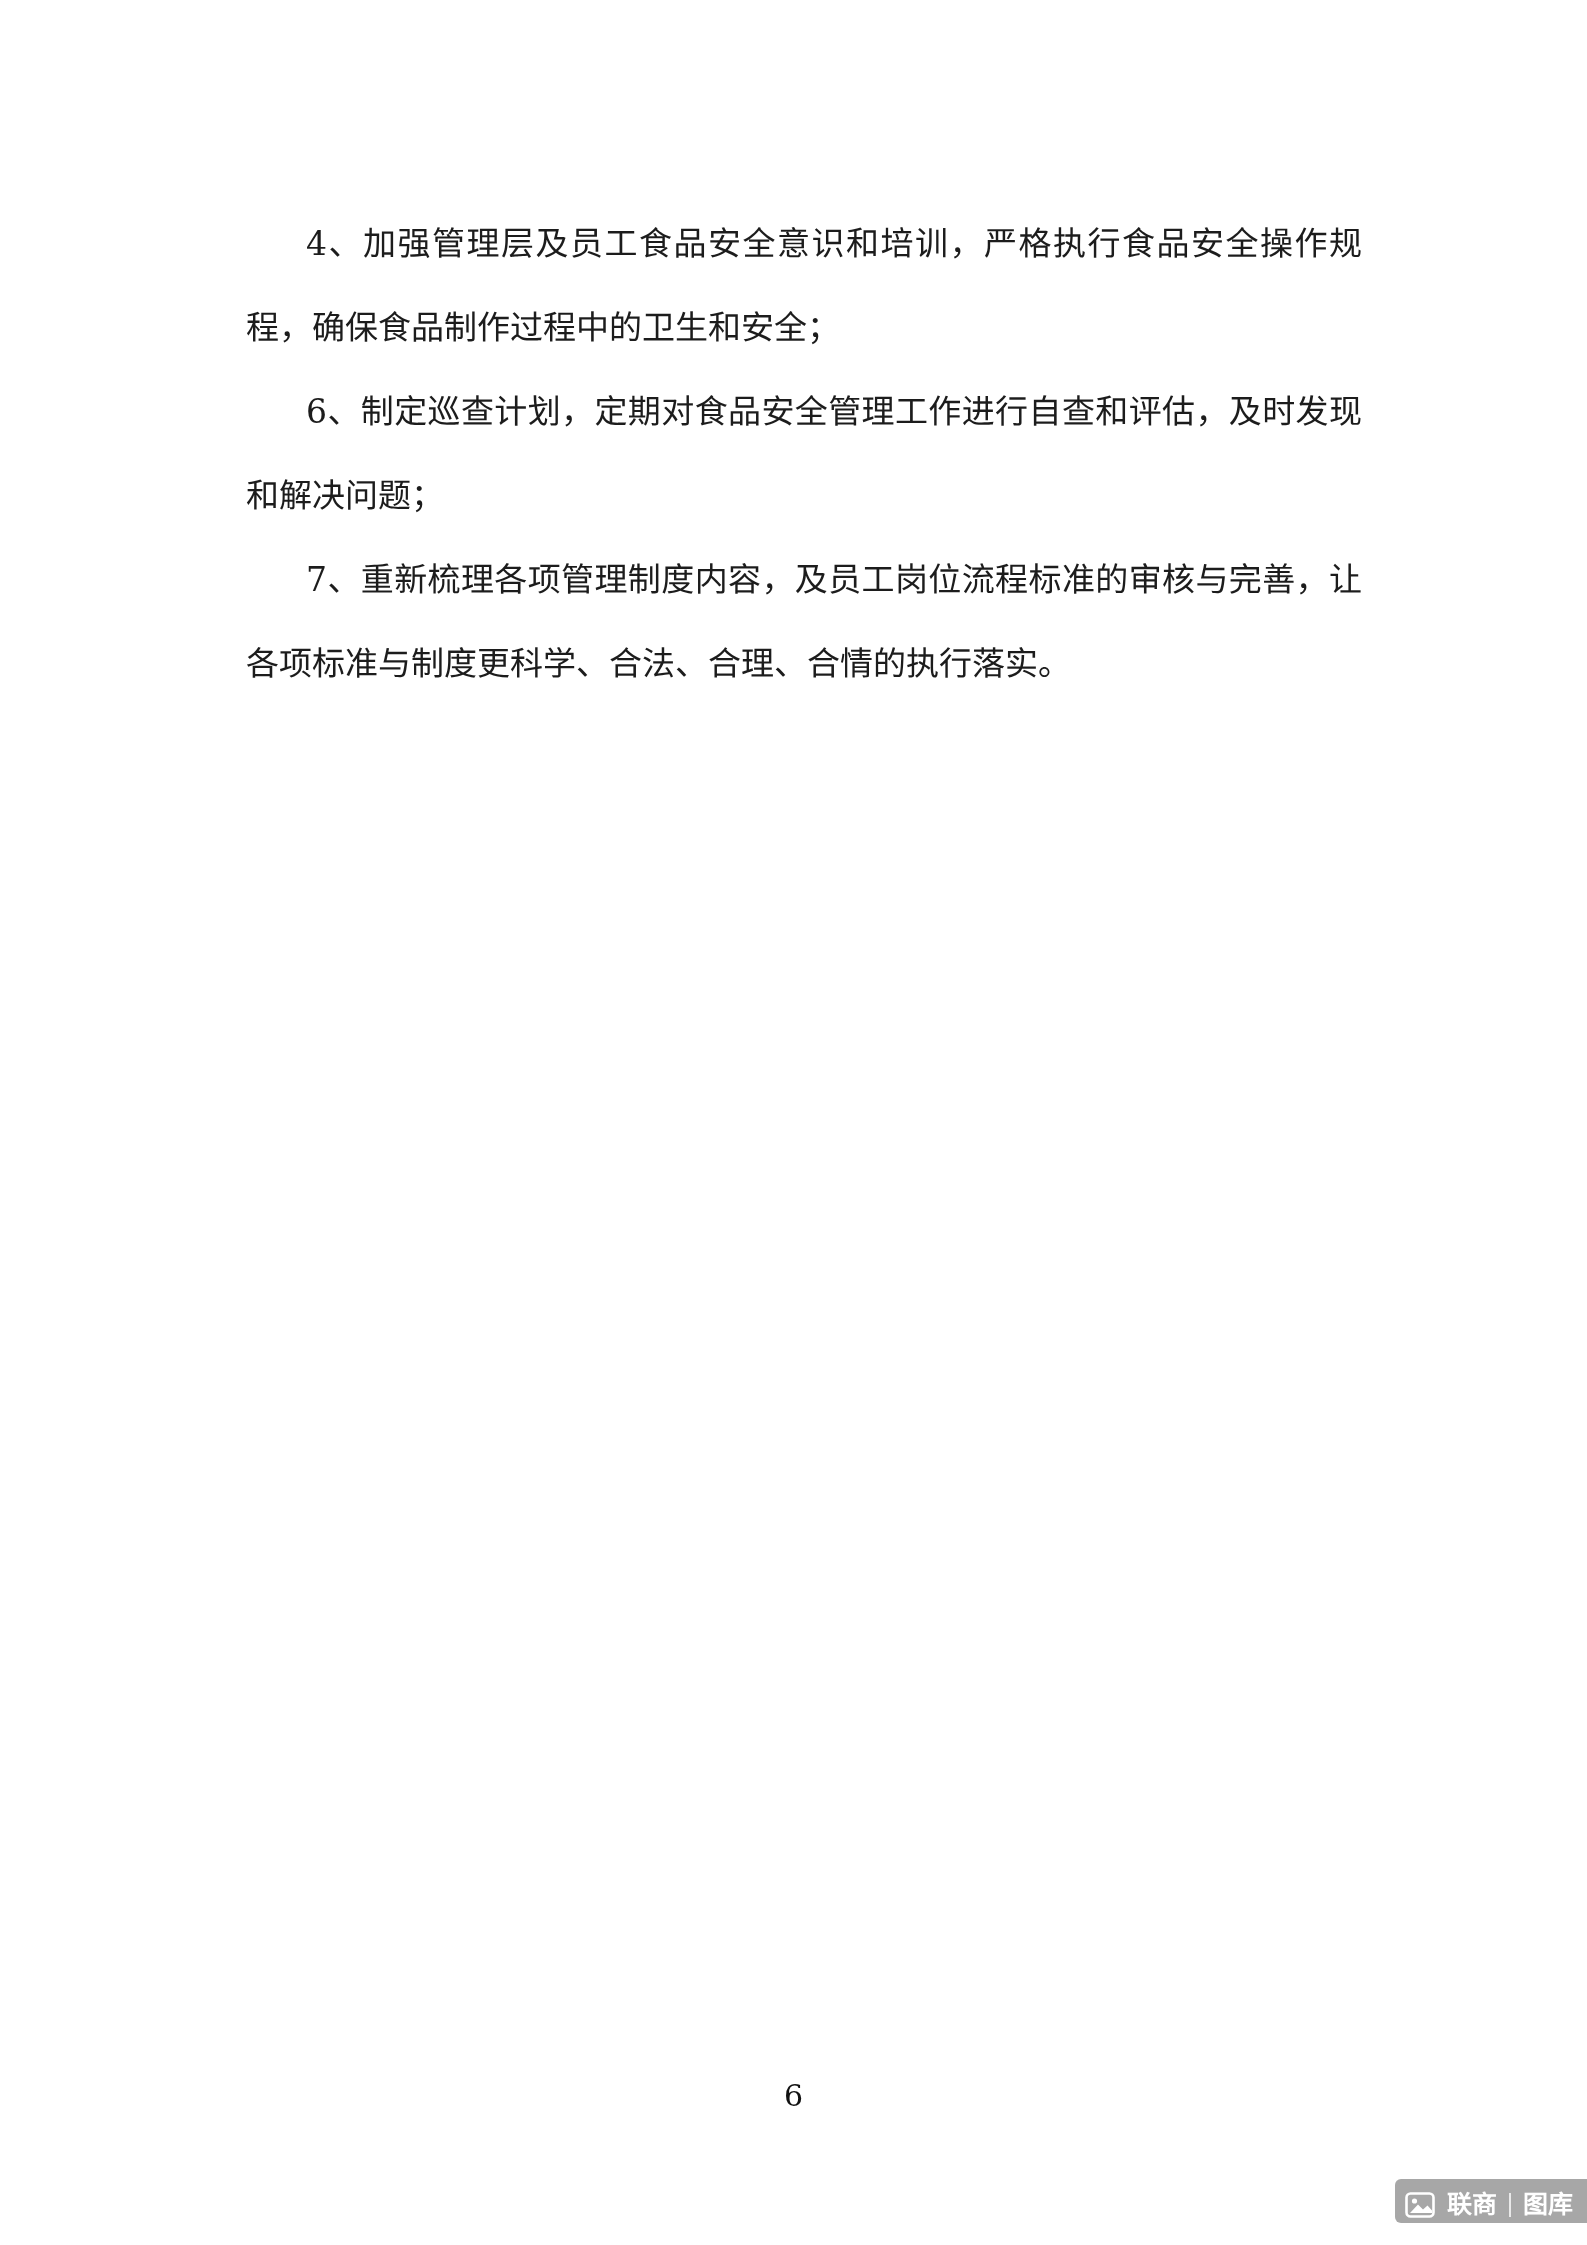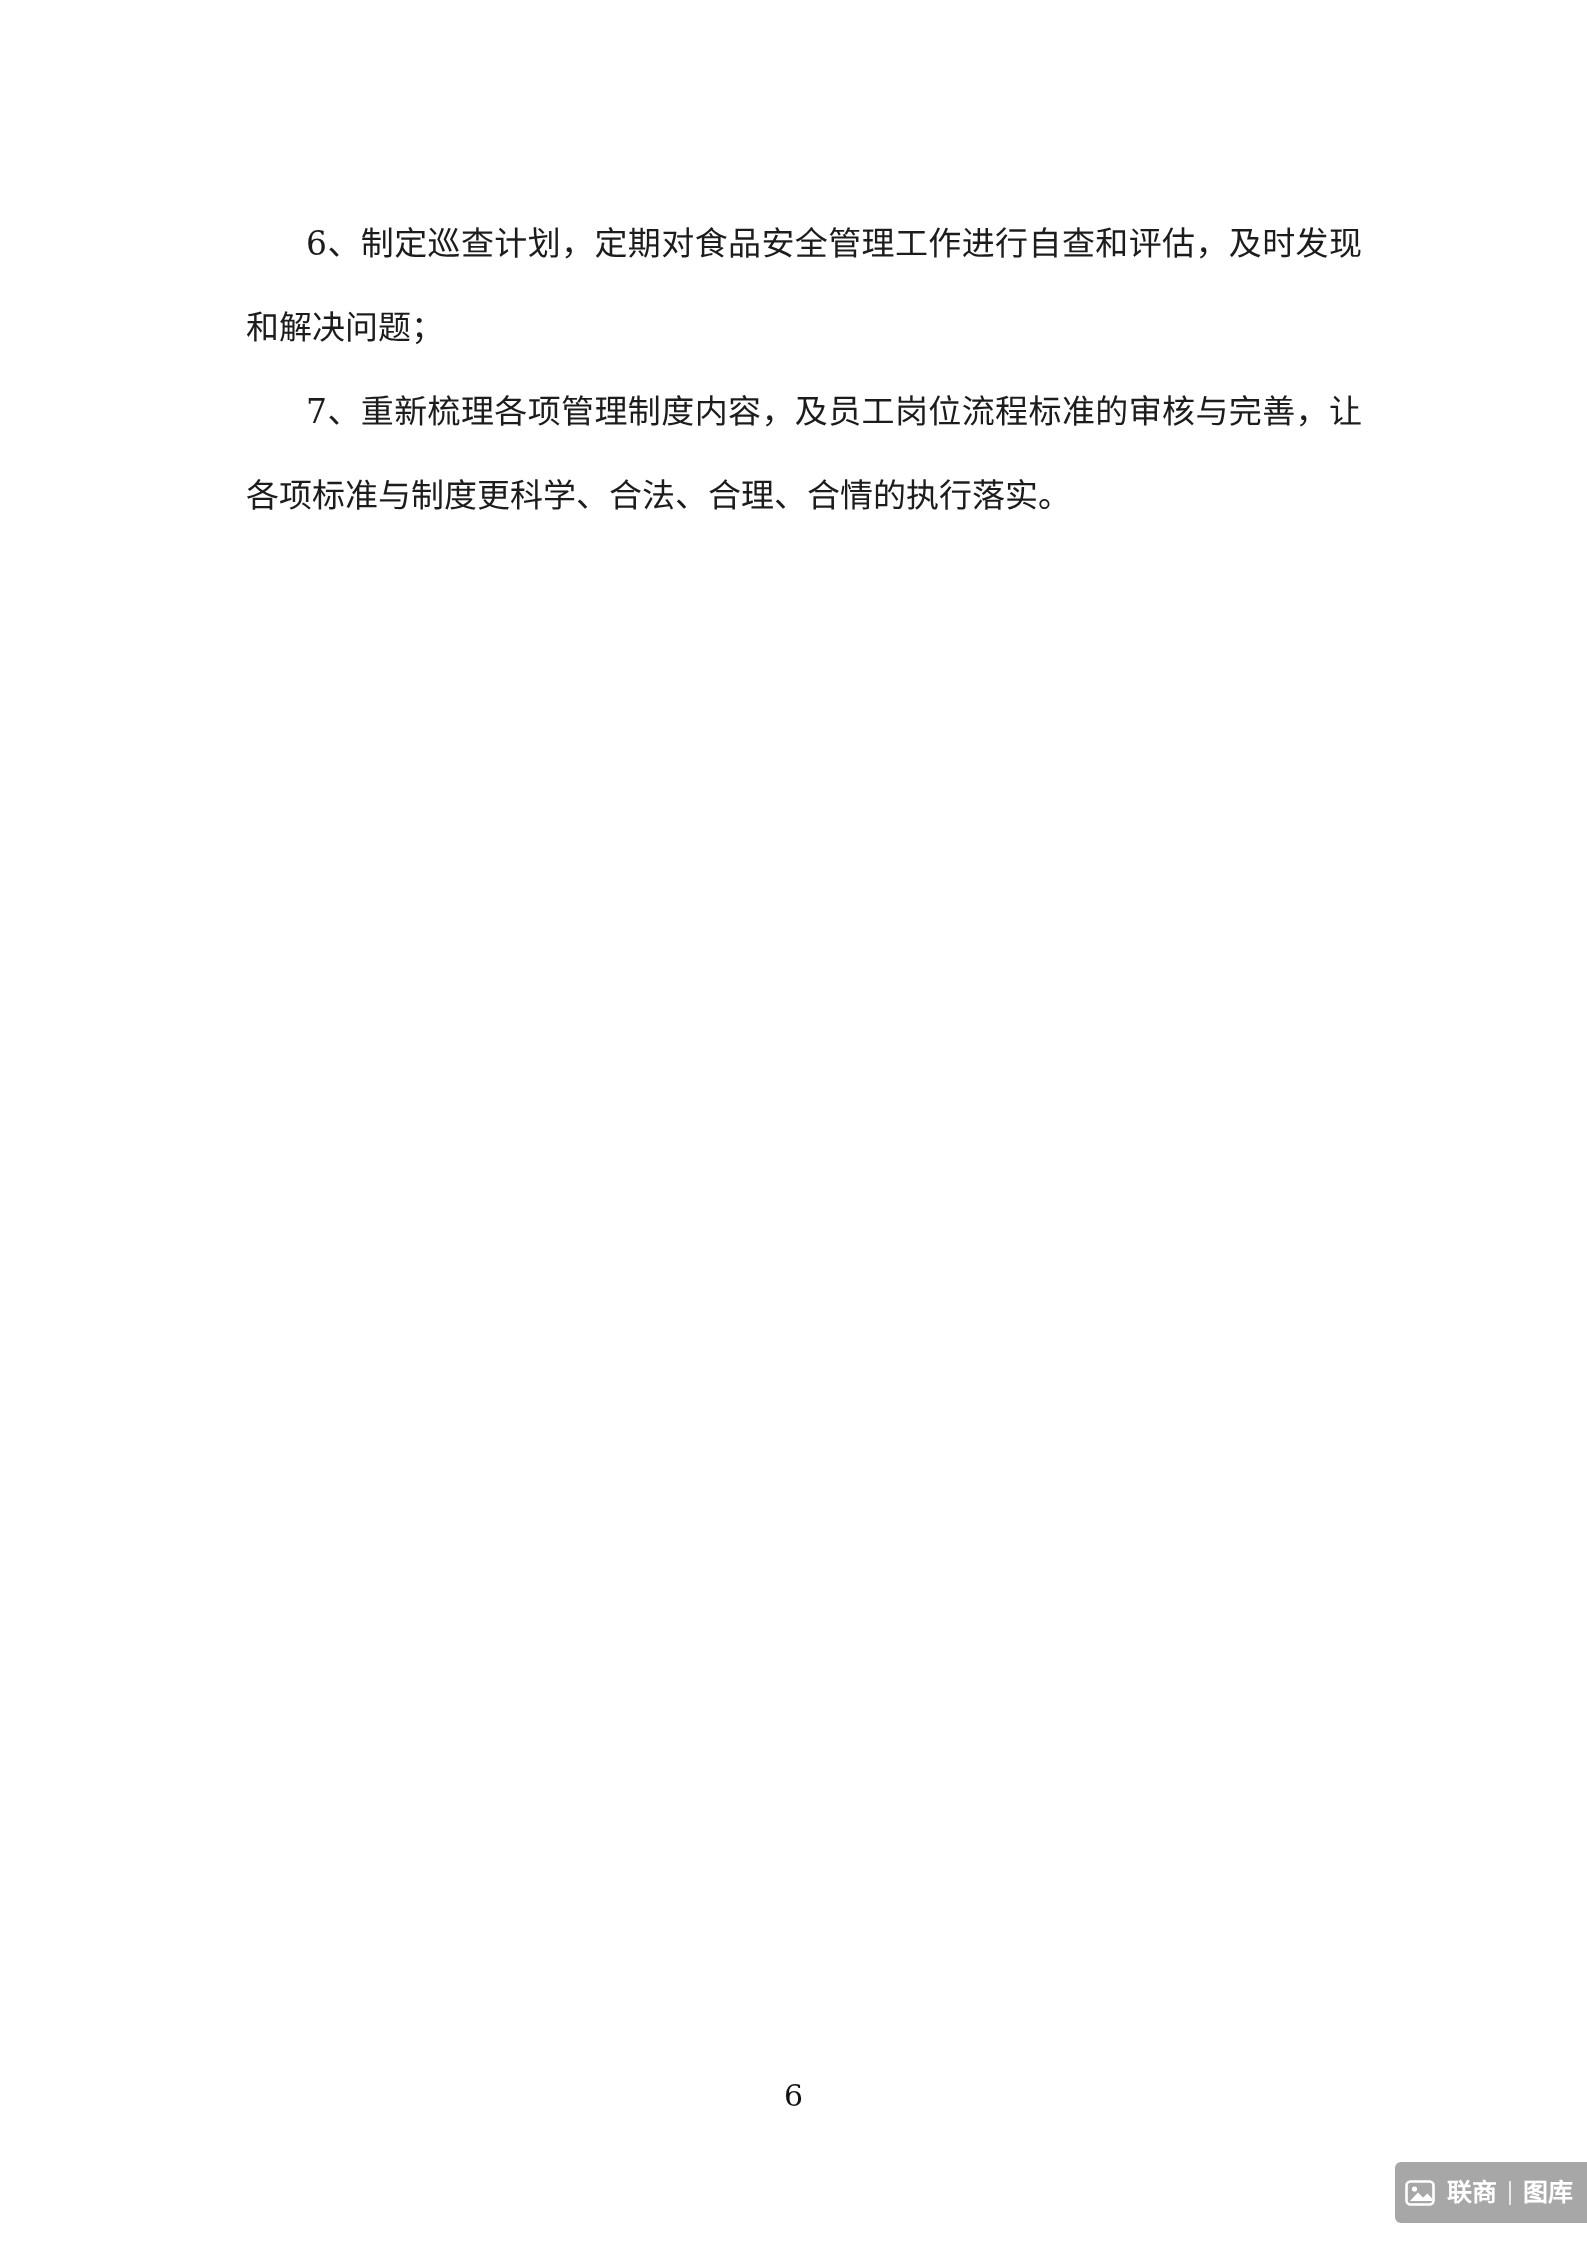--- a/index.html
+++ b/index.html
@@ -41,22 +41,22 @@
     width: 1587px;
     text-align: center;
     font-size: 30px;
     color: #111111;
     font-family: "DejaVu Serif", serif;
   }
   .watermark {
     position: absolute;
     right: 0;
     bottom: 22px;
-    height: 61px;
-    padding: 0 14px 0 10px;
+    height: 37px;
+    padding: 7px 14px 0 10px;
     background: rgba(60, 60, 60, 0.45);
     border-top-left-radius: 6px;
     border-bottom-left-radius: 6px;
     display: flex;
     align-items: center;
     gap: 12px;
     color: #ffffff;
     font-family: "DejaVu Sans", sans-serif;
   }
   .watermark .wm-icon {
@@ -75,20 +75,21 @@
     height: 24px;
     background: rgba(255, 255, 255, 0.75);
   }
 </style>
 </head>
 <body>
 
 <div class="page">
 
   <div class="content">
+    <p>4、加强管理层及员工食品安全意识和培训，严格执行食品安全操作规程，确保食品制作过程中的卫生和安全；</p>
     <p>6、制定巡查计划，定期对食品安全管理工作进行自查和评估，及时发现和解决问题；</p>
     <p>7、重新梳理各项管理制度内容，及员工岗位流程标准的审核与完善，让各项标准与制度更科学、合法、合理、合情的执行落实。</p>
   </div>
 
   <div class="page-number">6</div>
 
   <div class="watermark">
     <span class="wm-icon">
       <svg viewBox="0 0 30 26" width="30" height="26" aria-hidden="true">
         <rect x="1.5" y="1.5" width="27" height="23" rx="4" fill="none" stroke="#ffffff" stroke-width="2.6"></rect>

